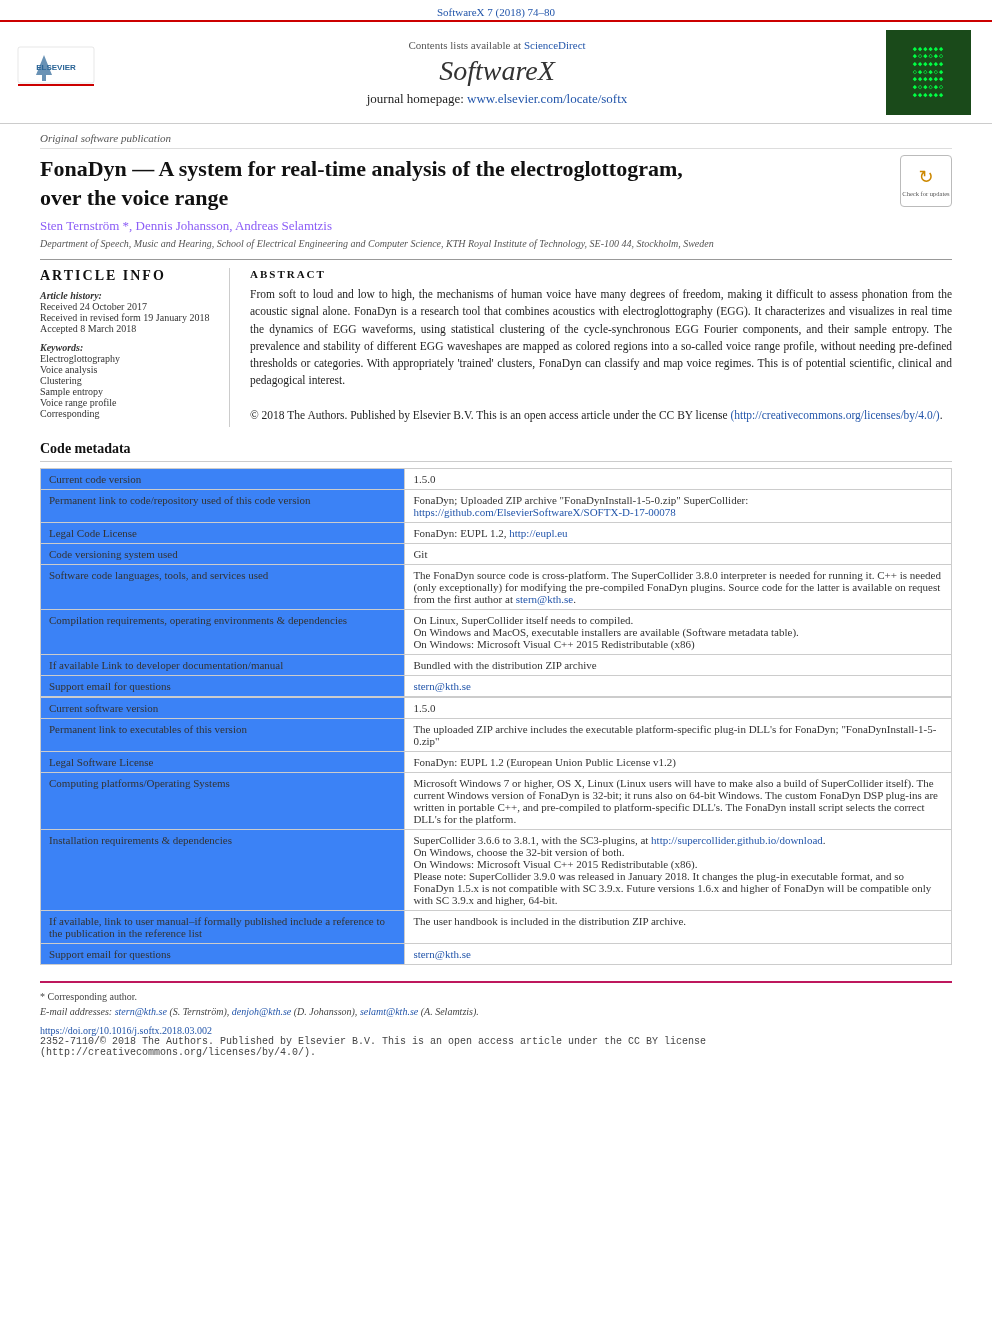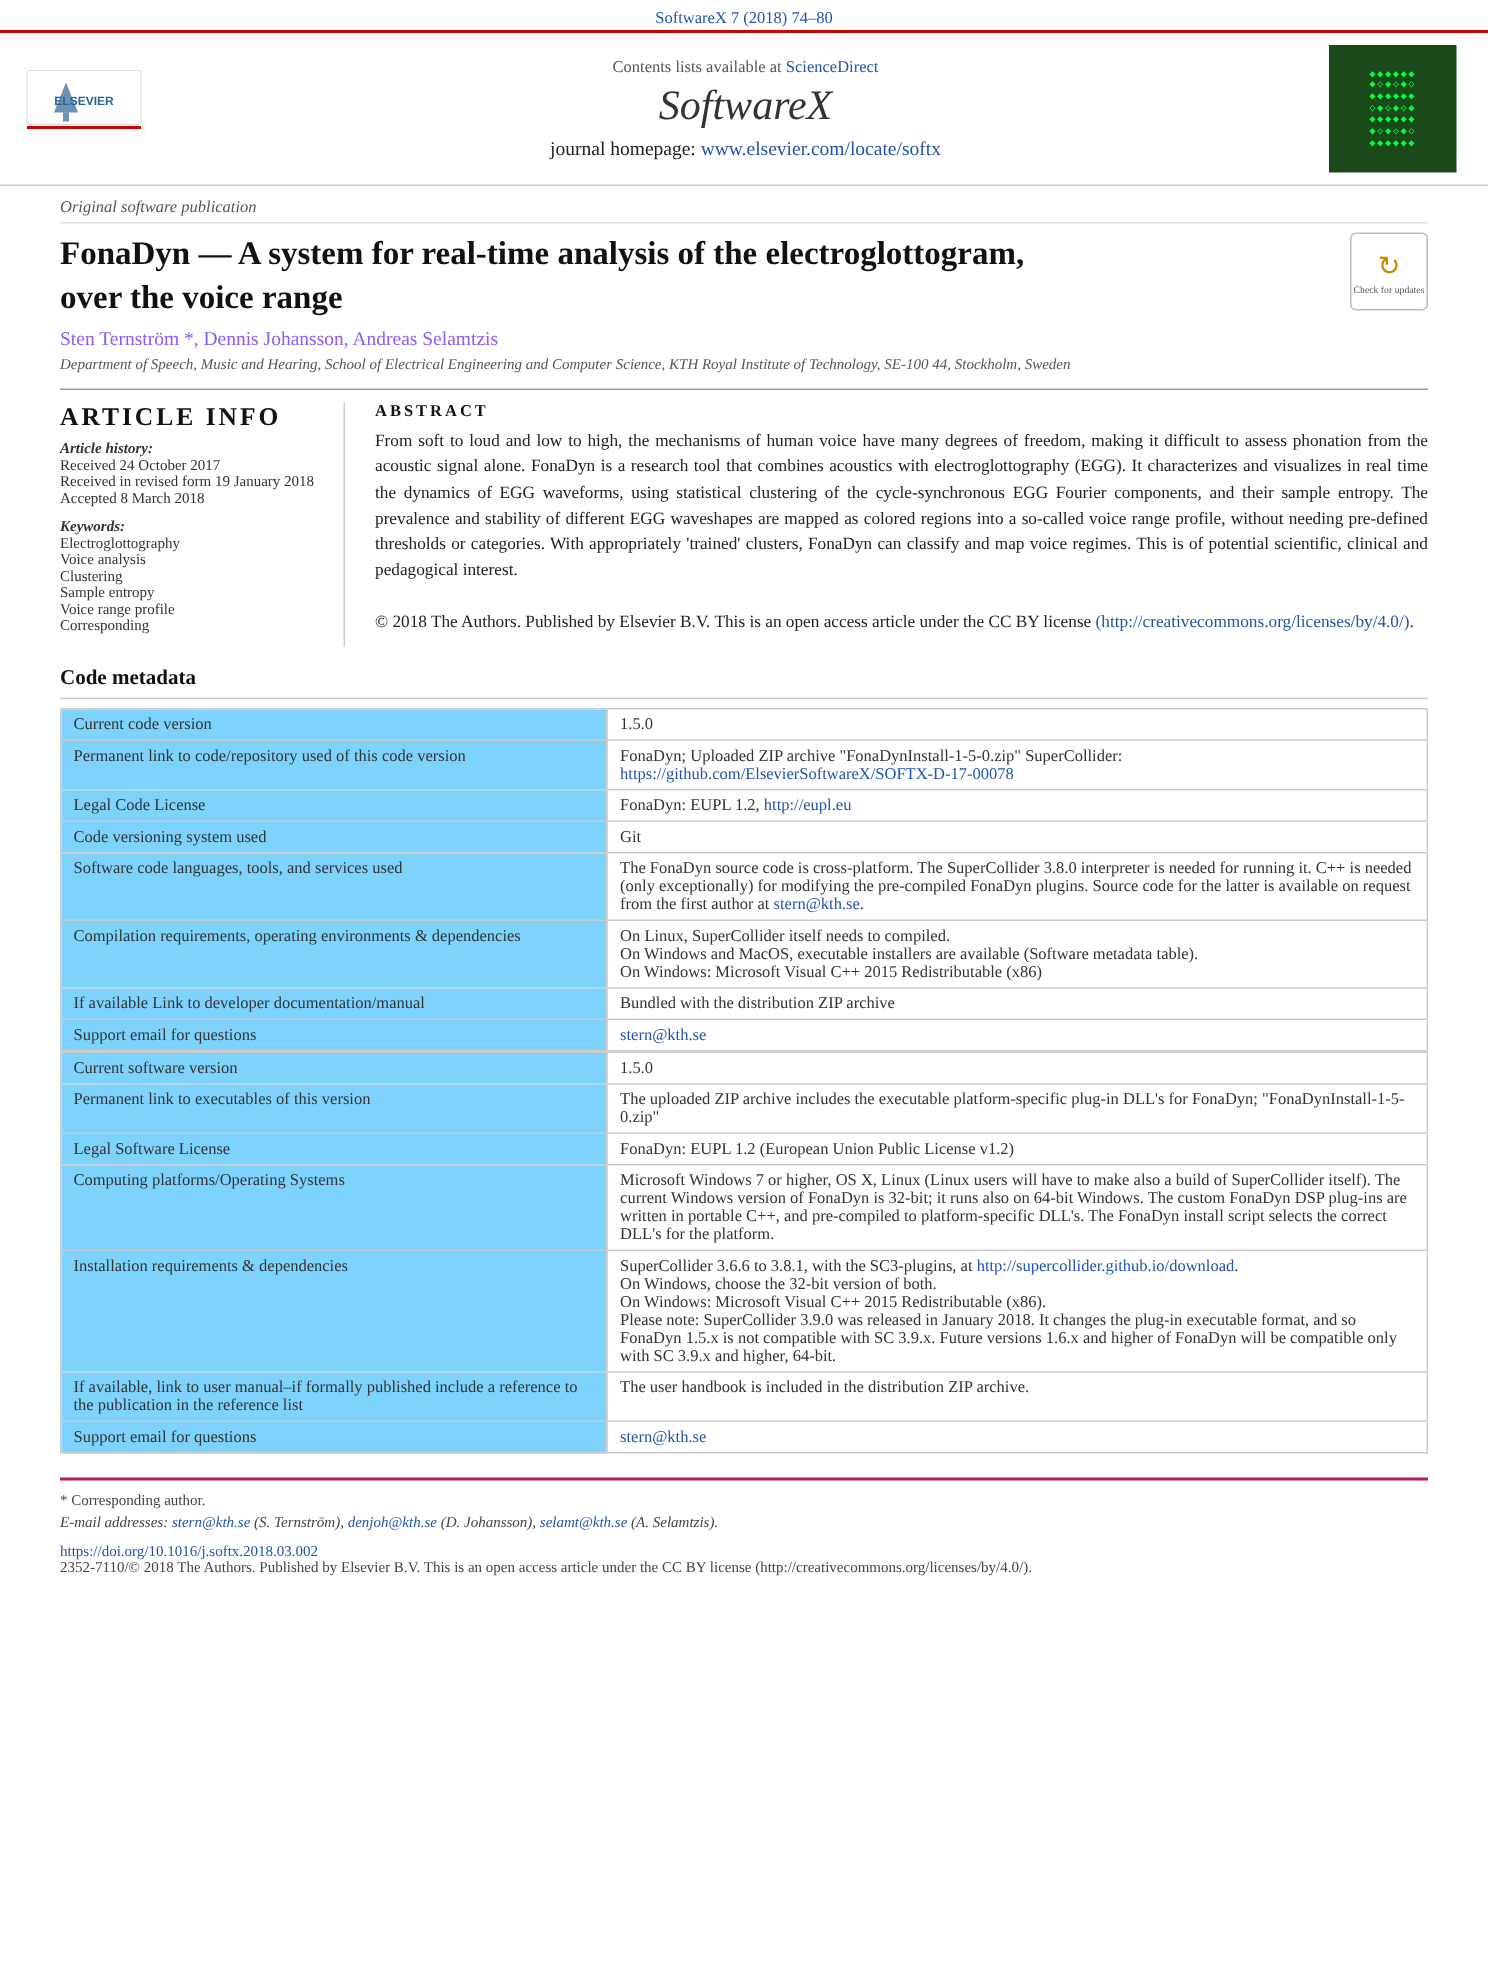--- a/index.html
+++ b/index.html
@@ -130,21 +130,21 @@
       border-top: 1px solid #999;
       padding-top: 8px;
     }
     .article-info {
       width: 190px;
       flex-shrink: 0;
       border-right: 1px solid #ccc;
       padding-right: 12px;
     }
     .article-info h3 {
-      font-size: 17px;
+      font-size: 14px;
       font-weight: bold;
       letter-spacing: 2px;
       text-transform: uppercase;
       margin-bottom: 6px;
       color: #111;
     }
     .info-group {
       margin-bottom: 8px;
     }
     .info-label {
@@ -196,21 +196,21 @@
       font-size: 11px;
     }
     .metadata-table td {
       border: 1px solid #ccc;
       padding: 4px 8px;
       vertical-align: top;
     }
     .metadata-table td:first-child {
       width: 40%;
       color: #333;
-      background: #7dd3fc;
+      background: #3b82f6;
       margin-top: 33px;
     }
     .metadata-table td:last-child {
       color: #333;
     }
     .metadata-table a {
       color: #2255aa;
       text-decoration: none;
     }
     .footer-section {
@@ -229,20 +229,21 @@
       font-style: italic;
     }
     .footer-doi {
       margin-top: 8px;
       font-size: 10px;
       color: #2255aa;
     }
     .footer-license {
       font-size: 10px;
       color: #444;
+      font-family: Liberation Mono, monospace;
     }
     a { color: #2255aa; text-decoration: none; }
   </style>
 </head>
 <body>
 
 <div class="top-bar">
   <a>SoftwareX 7 (2018) 74–80</a>
 </div>
 

